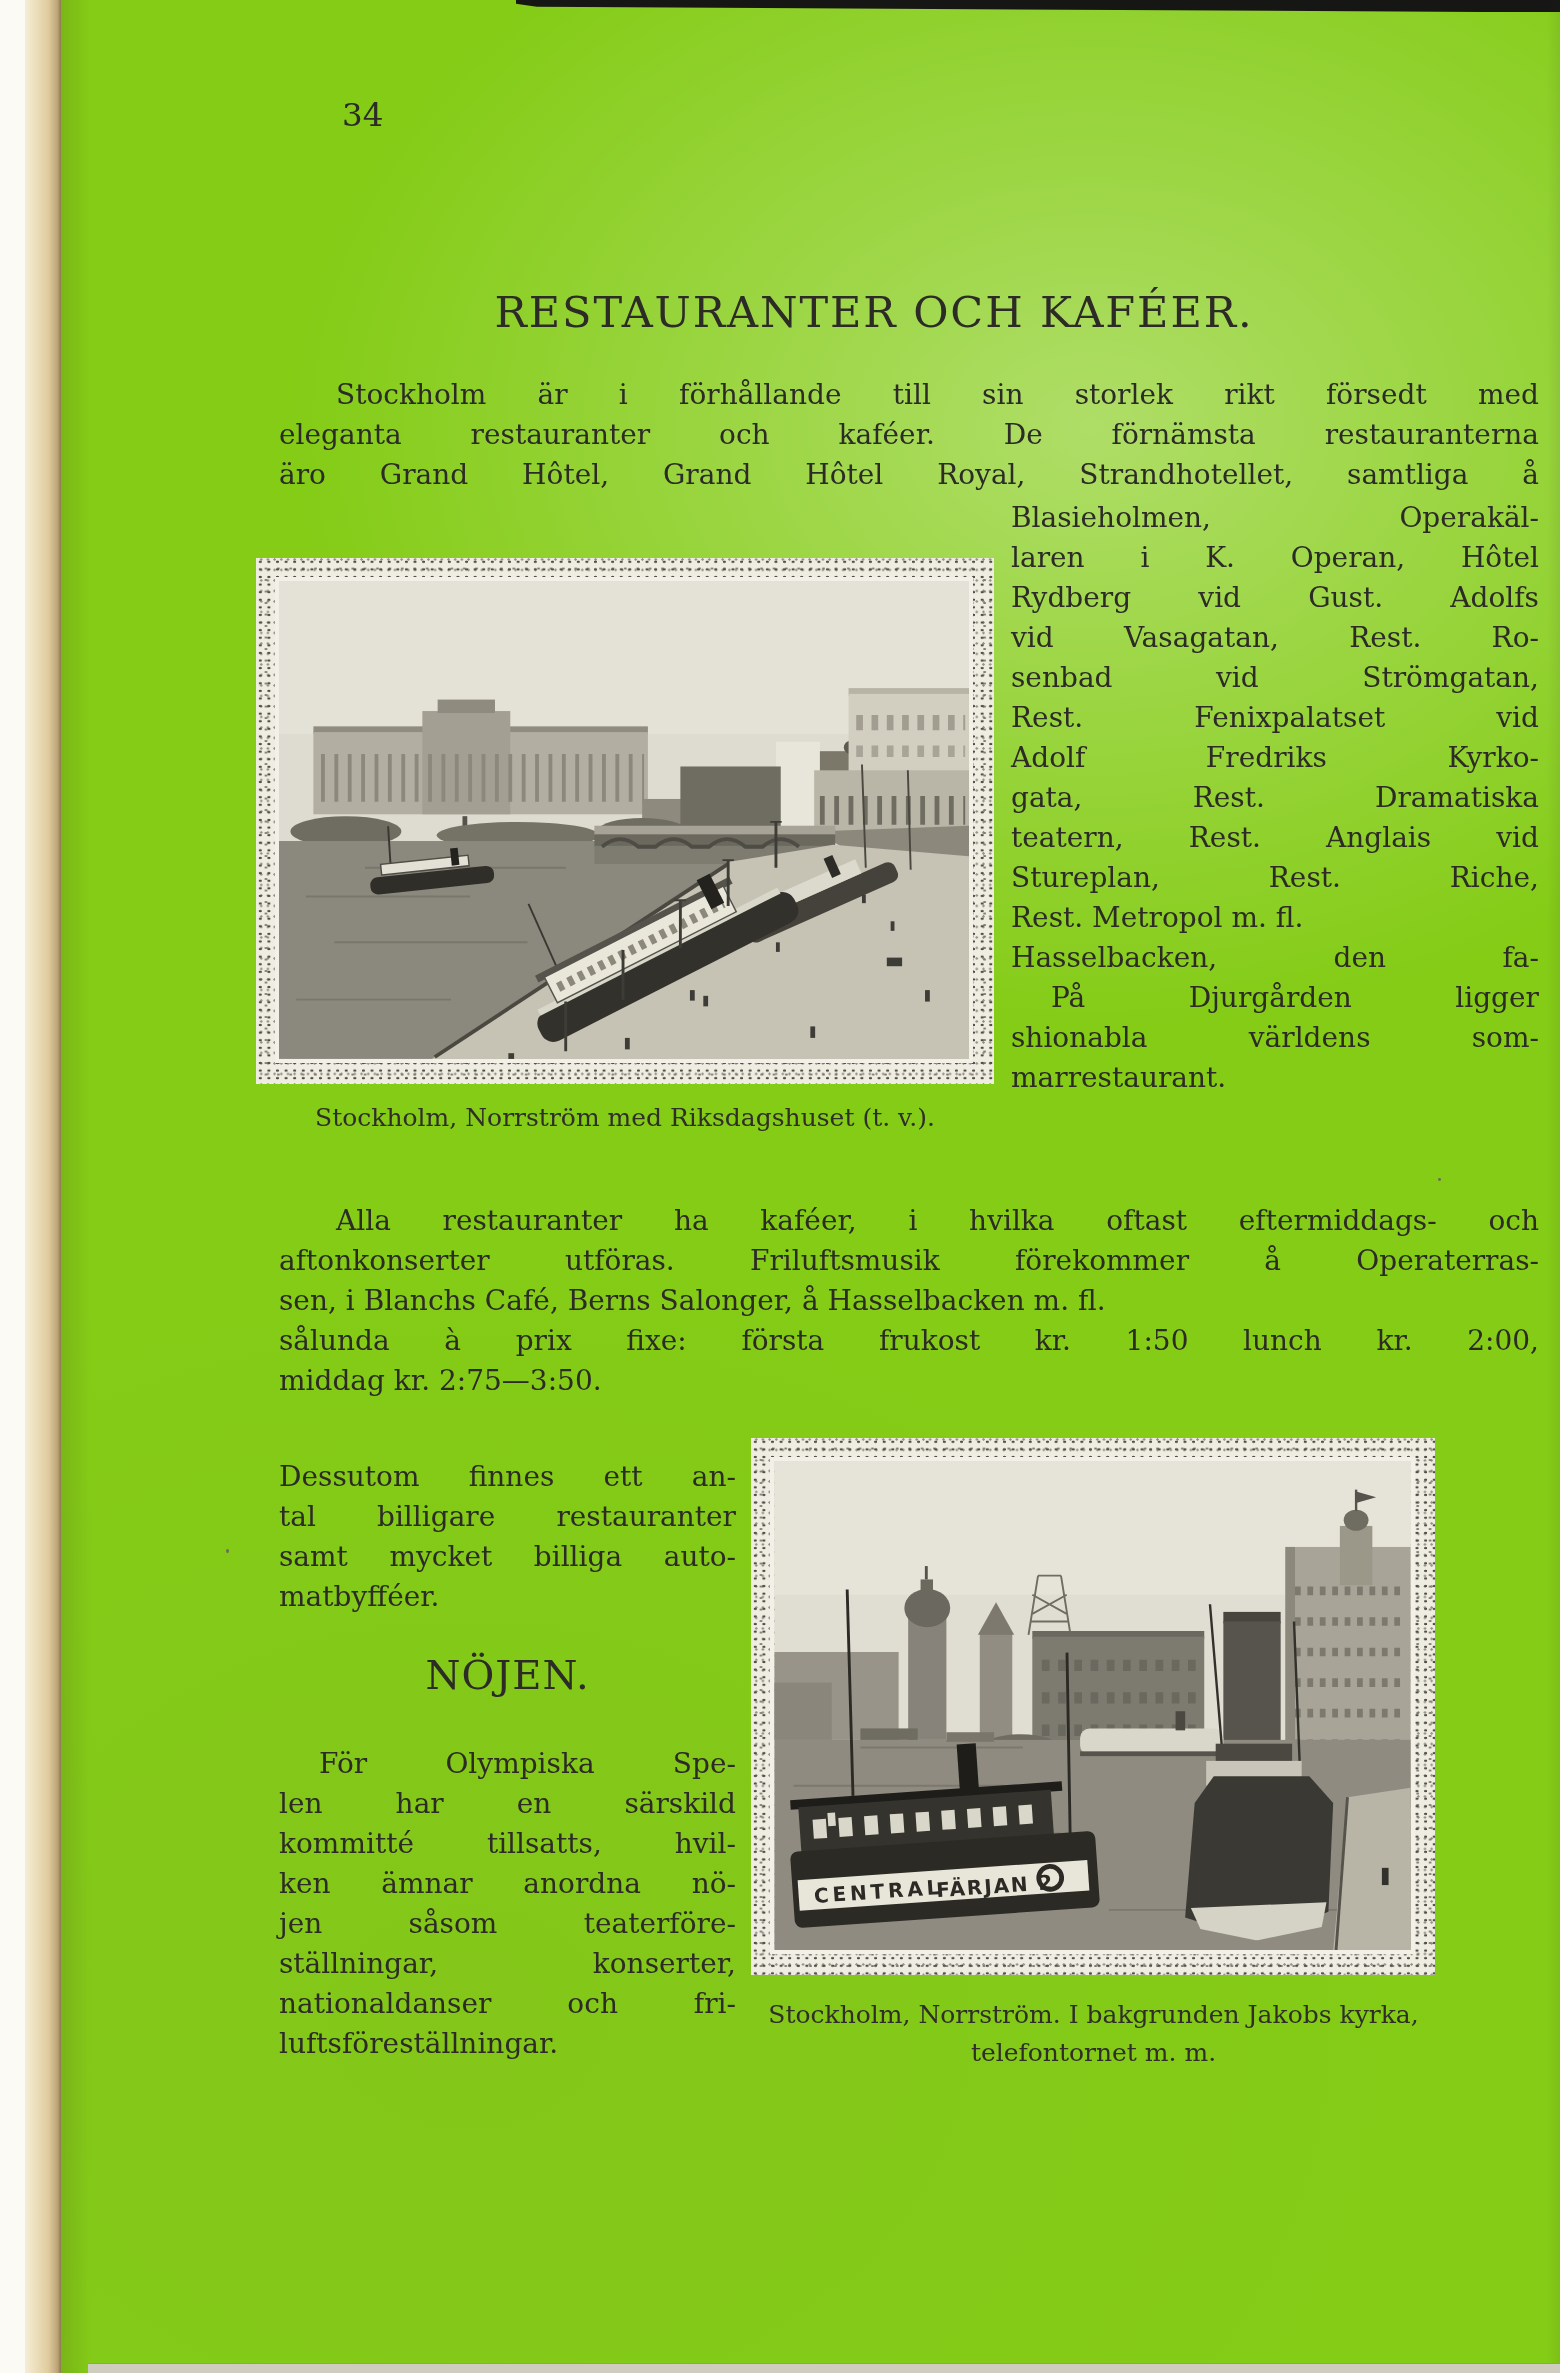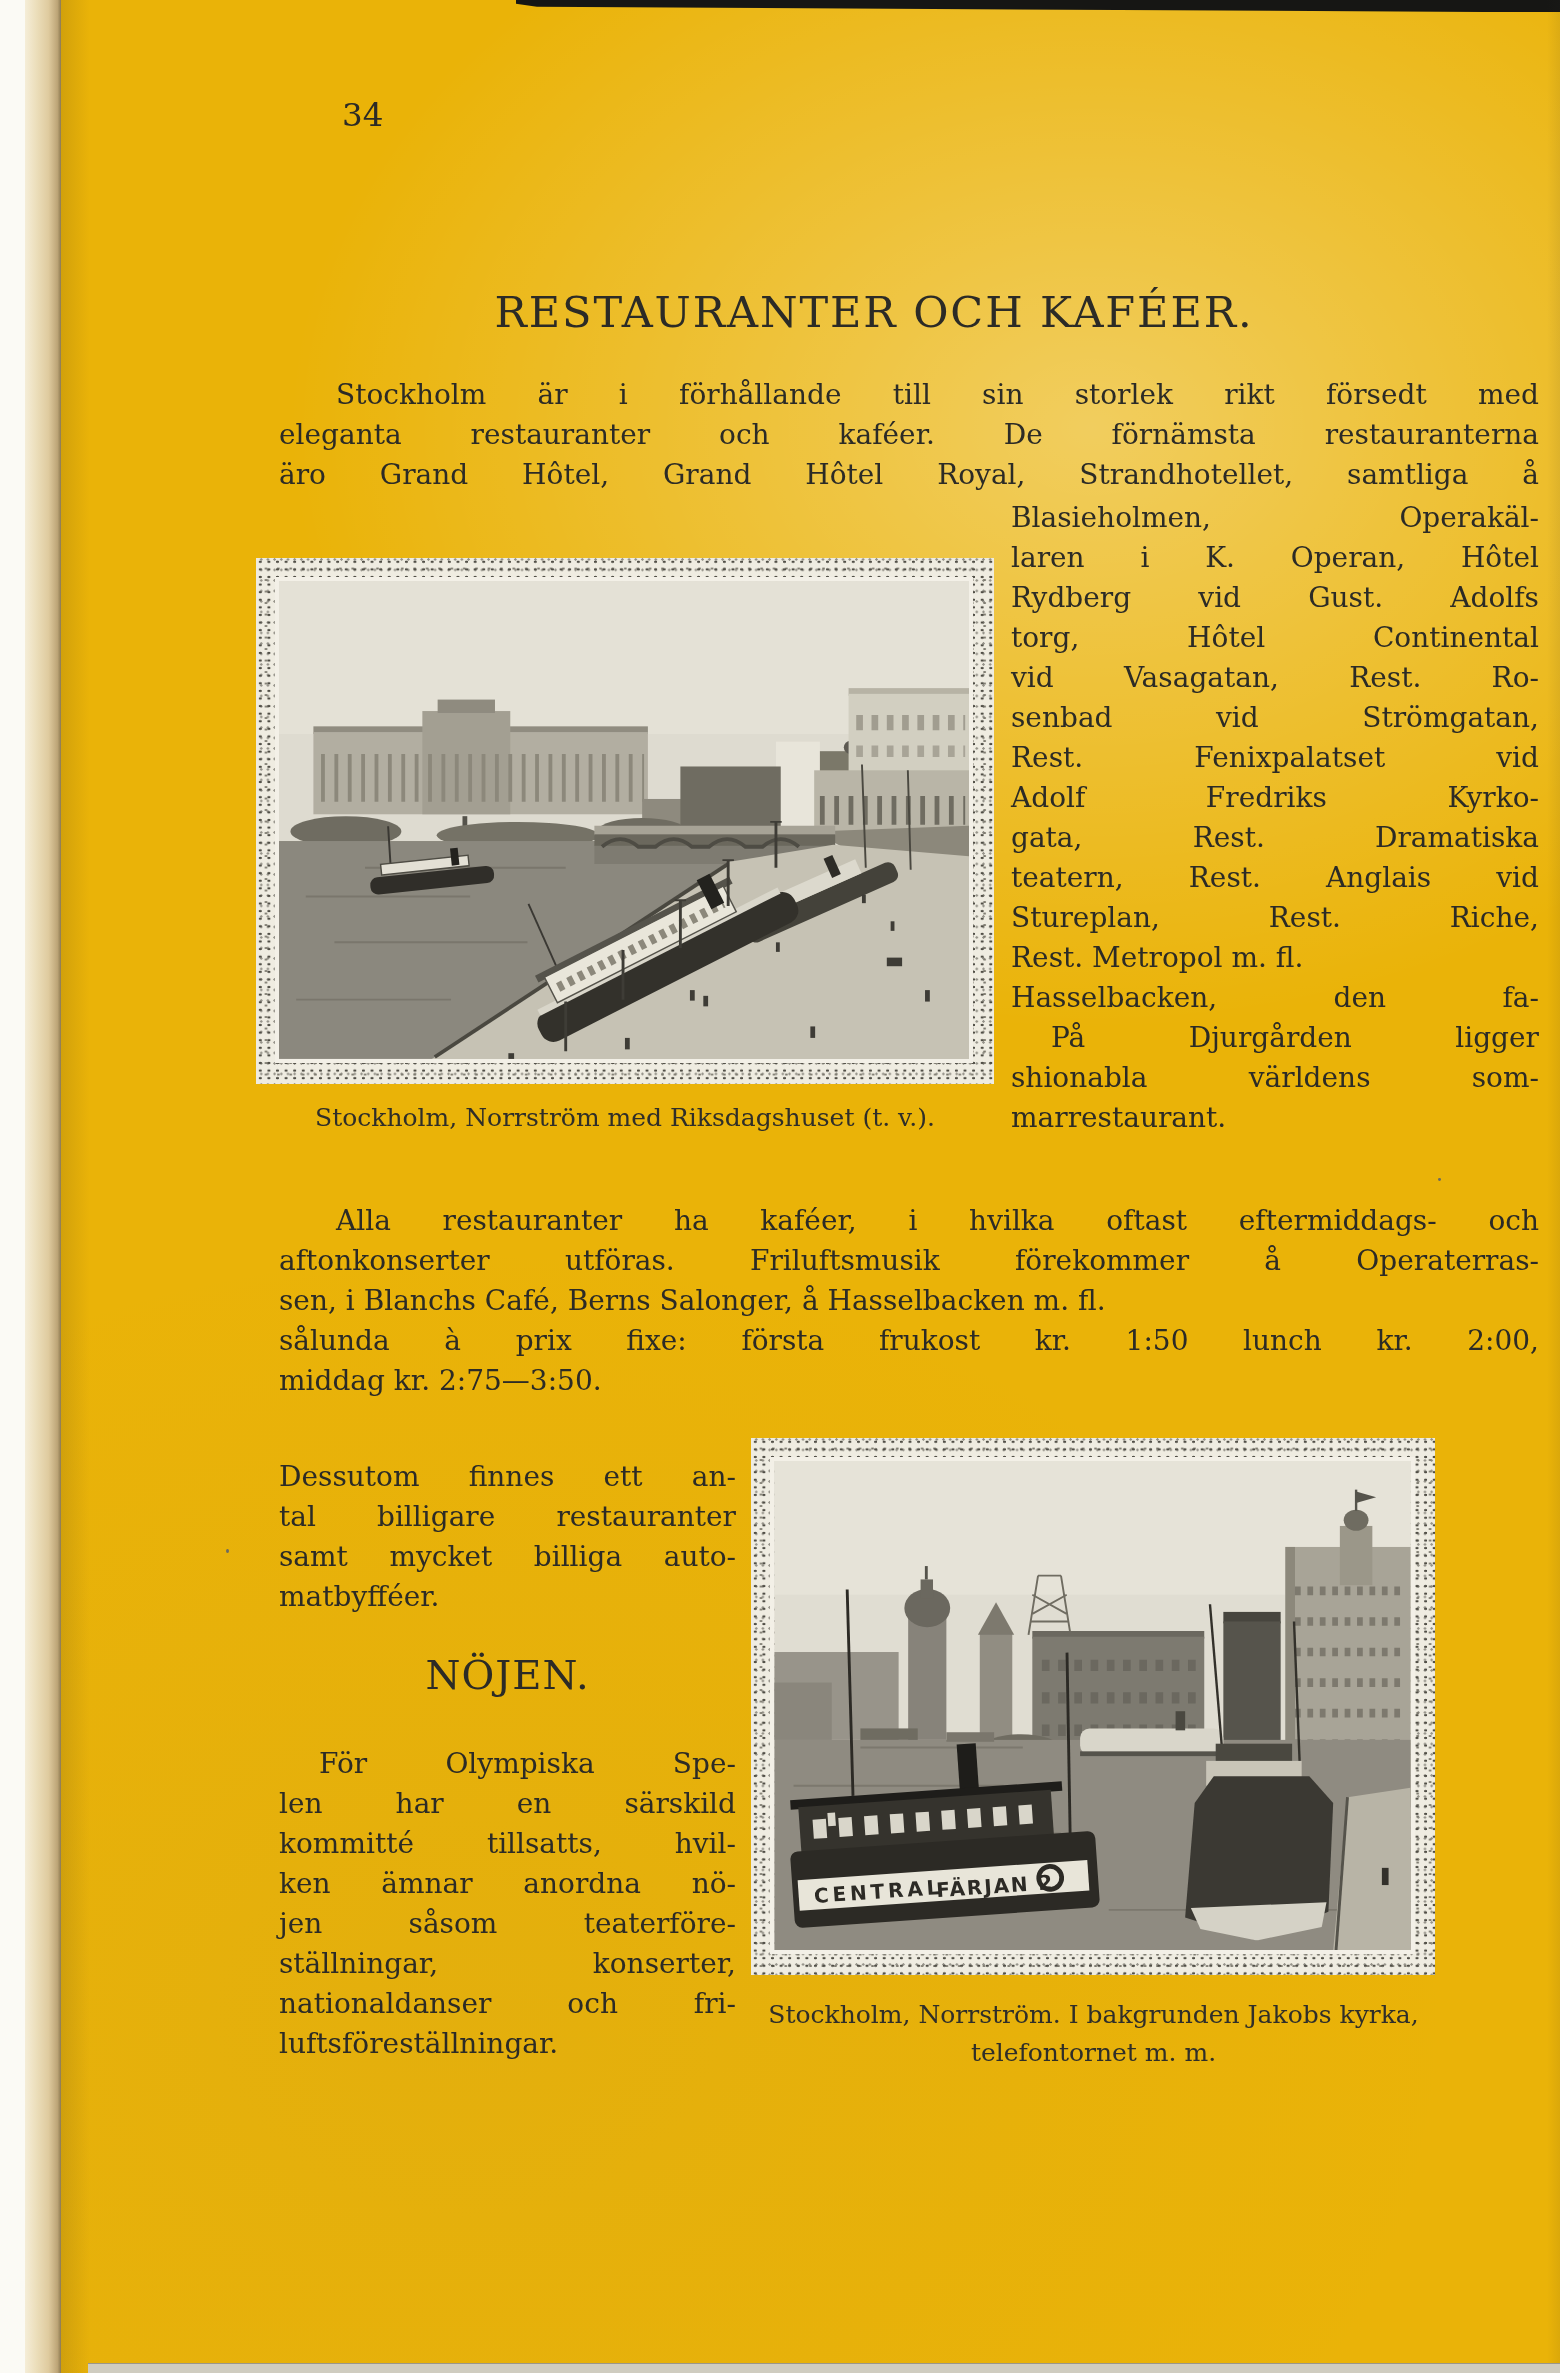--- a/index.html
+++ b/index.html
@@ -1,16 +1,16 @@
 <!DOCTYPE html>
 <html><head>
 <meta charset="utf-8">
 <style>
   html,body{margin:0;padding:0;background:#d8d5cb;}
-  .page{position:relative;width:1560px;height:2373px;background:#eab308;
+  .page{position:relative;width:1560px;height:2373px;background:#84cc16;
         font-family:"DejaVu Serif",serif;color:#2c2b26;overflow:hidden;}
   .page-tint{position:absolute;inset:0;pointer-events:none;
         background:radial-gradient(1147px 860px at 70% 18%, rgba(255,255,255,.35), rgba(0,0,0,0) 70%),
                    radial-gradient(1338px 1051px at 30% 85%, rgba(120,110,85,.06), rgba(0,0,0,0) 75%);}
   
   .edge-top-black{position:absolute;left:516px;top:0;width:1044px;height:12.4px;background:#161614;
         clip-path:polygon(0 0,100% 0,100% 100%,2% 55%,0 30%);}
   .edge-corner-black{position:absolute;left:0;top:0;width:50px;height:9.6px;background:#141413;
         clip-path:polygon(0 0,100% 0,82% 100%,0 100%);}
   .edge-left-white{position:absolute;left:0;top:0;bottom:0;width:29px;background:#fbfaf5;}
@@ -79,21 +79,20 @@
   <div class="intro txt">
     <div class="j ind">Stockholm är i förhållande till sin storlek rikt försedt med</div>
     <div class="j">eleganta restauranter och kaféer. De förnämsta restauranterna</div>
     <div class="j">äro Grand Hôtel, Grand Hôtel Royal, Strandhotellet, samtliga å</div>
   </div>
 
   <div class="rightcol txt">
     <div class="j">Blasieholmen, Operakäl-</div>
     <div class="j">laren i K. Operan, Hôtel</div>
     <div class="j">Rydberg vid Gust. Adolfs</div>
-    <div class="j">torg, Hôtel Continental</div>
     <div class="j">vid Vasagatan, Rest. Ro-</div>
     <div class="j">senbad vid Strömgatan,</div>
     <div class="j">Rest. Fenixpalatset vid</div>
     <div class="j">Adolf Fredriks Kyrko-</div>
     <div class="j">gata, Rest. Dramatiska</div>
     <div class="j">teatern, Rest. Anglais vid</div>
     <div class="j">Stureplan, Rest. Riche,</div>
     <div class="l">Rest. Metropol m. fl.</div>
     <div class="j">Hasselbacken, den fa-</div>
     <div class="j ind" style="text-indent:40px;">På Djurgården ligger</div>

